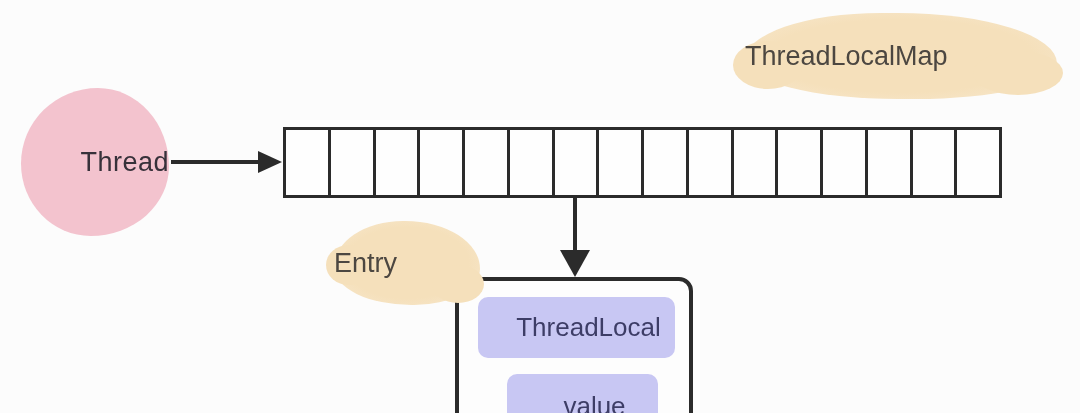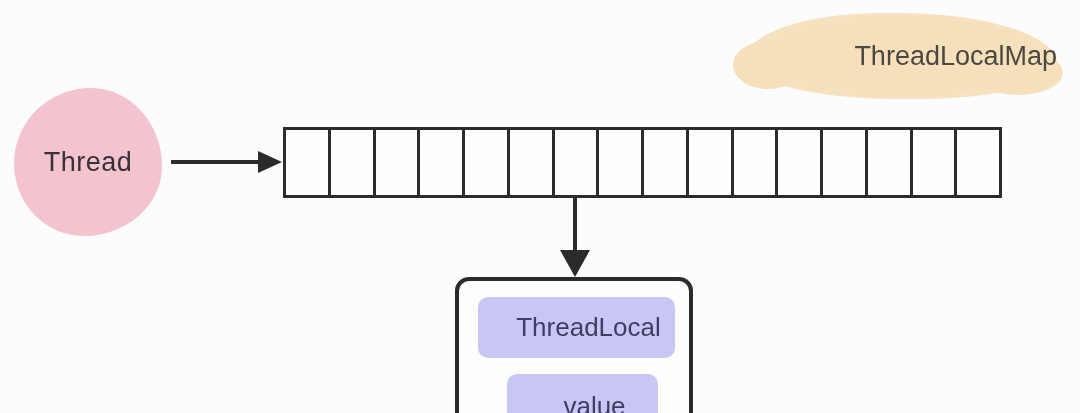--- a/index.html
+++ b/index.html
@@ -9,25 +9,25 @@
     position: relative;
     width: 1080px;
     height: 413px;
     overflow: hidden;
     background: var(--bg, #fcfcfc);
   }
 
   
   .thread-node {
     position: absolute;
-    left: 14px; top: 88px;
+    left: 21px; top: 88px;
     width: 148px; height: 148px;
     background: var(--thread-fill, #f3c3ce);
     border-radius: 52% 48% 53% 47% / 51% 53% 47% 49%;
-    display: flex; align-items: center; justify-content: center;
+    display: flex; align-items: center; justify-content: flex-end;
     z-index: 2;
   }
   .thread-node .label {
     font-size: 27px;
     color: var(--thread-text, #37313a);
     letter-spacing: 0.5px;
   }
 
   
   .h-arrow-stem {
@@ -78,21 +78,21 @@
     flex: 1 1 0;
     border-right: 3px solid var(--stroke, #2b2b2b);
   }
   .slot-array .cell:last-child { border-right: none; }
 
   
   .cloud {
     position: absolute;
     background: radial-gradient(ellipse at 50% 50%,
                 var(--cloud-fill, #f5e0bb) 60%, #f8e9d0 100%);
-    display: flex; align-items: center; justify-content: flex-end;
+    display: flex; align-items: center; justify-content: flex-start;
     z-index: 3;
   }
   .cloud::before, .cloud::after {
     content: "";
     position: absolute;
     background: var(--cloud-fill, #f5e0bb);
     border-radius: 50%;
     z-index: -1;
   }
   .cloud .label {
@@ -173,20 +173,23 @@
 
   <div class="cloud map-cloud">
     <span class="label">ThreadLocalMap</span>
   </div>
 
   <div class="v-arrow-stem"></div>
   <div class="v-arrow-head"></div>
 
   <div class="entry-box"></div>
 
+  <div class="cloud entry-cloud">
+    <span class="label">Entry</span>
+  </div>
 
   <div class="field-pill tl-field">
     <span class="label">ThreadLocal</span>
   </div>
   <div class="field-pill value-field">
     <span class="label">value</span>
   </div>
 
 </div>
 

